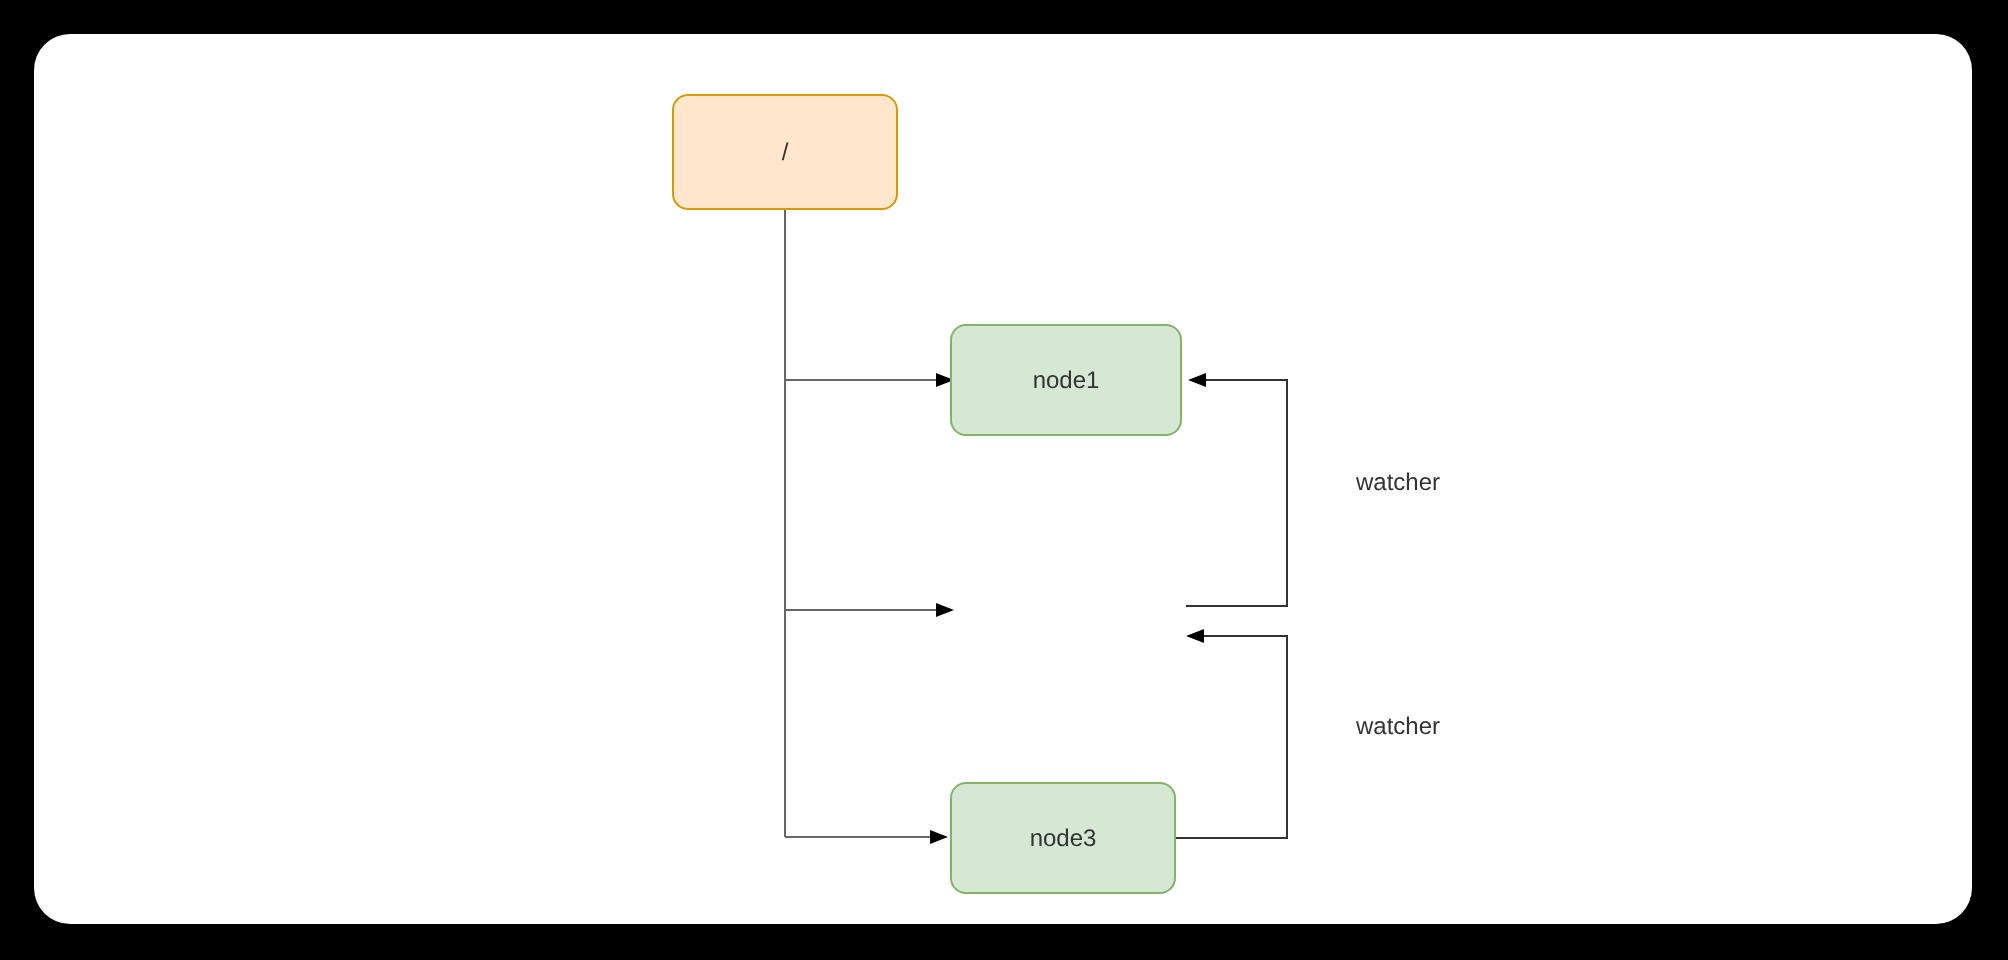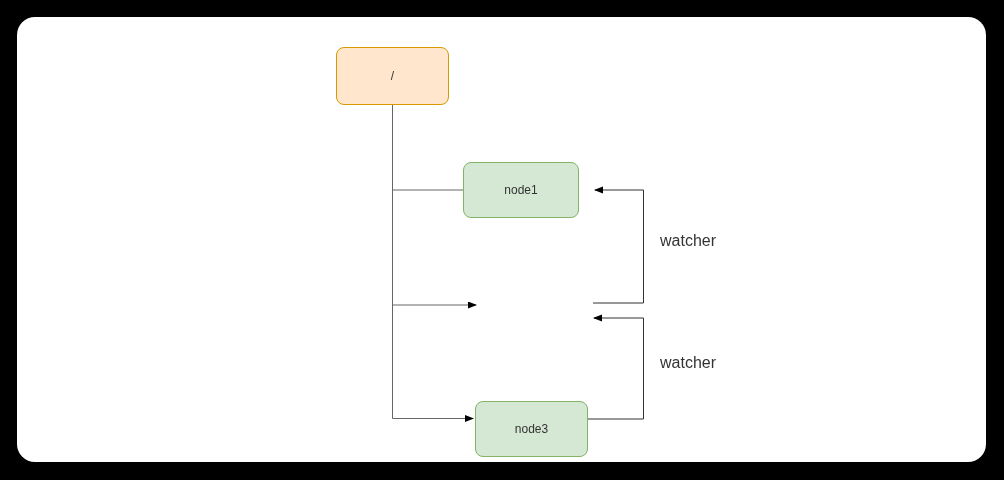--- a/index.html
+++ b/index.html
@@ -56,29 +56,30 @@
     top: 30px;
     width: 113px;
     height: 58px;
     background: var(--root-fill, #ffe6cc);
     border: 1px solid var(--root-stroke, #d79b00);
   }
   .node-green {
     background: var(--node-fill, #d5e8d4);
     border: 1px solid var(--node-stroke, #82b366);
   }
-  .node-1 { left: 446px; top: 145px; width: 116px; height: 56px; }
+  .node-1 { left: 458px; top: 145px; width: 116px; height: 56px; }
   .node-2 { left: 461px; top: 260px; width: 115px; height: 56px; }
-  .node-3 { left: 458px; top: 384px; width: 113px; height: 56px; }
+  .node-3 { left: 458px; top: 374px; width: 113px; height: 56px; }
   .edge-label {
     position: absolute;
-    font-size: 16px;
+    font-size: 12px;
     color: var(--text, #333);
     line-height: 14px;
     white-space: nowrap;
+    margin-left: 18px;
   }
   .edge-label-1 { left: 643px; top: 217px; }
   .edge-label-2 { left: 643px; top: 339px; }
 </style>
 </head>
 <body>
 
 <div class="canvas">
   <div class="panel">
 

